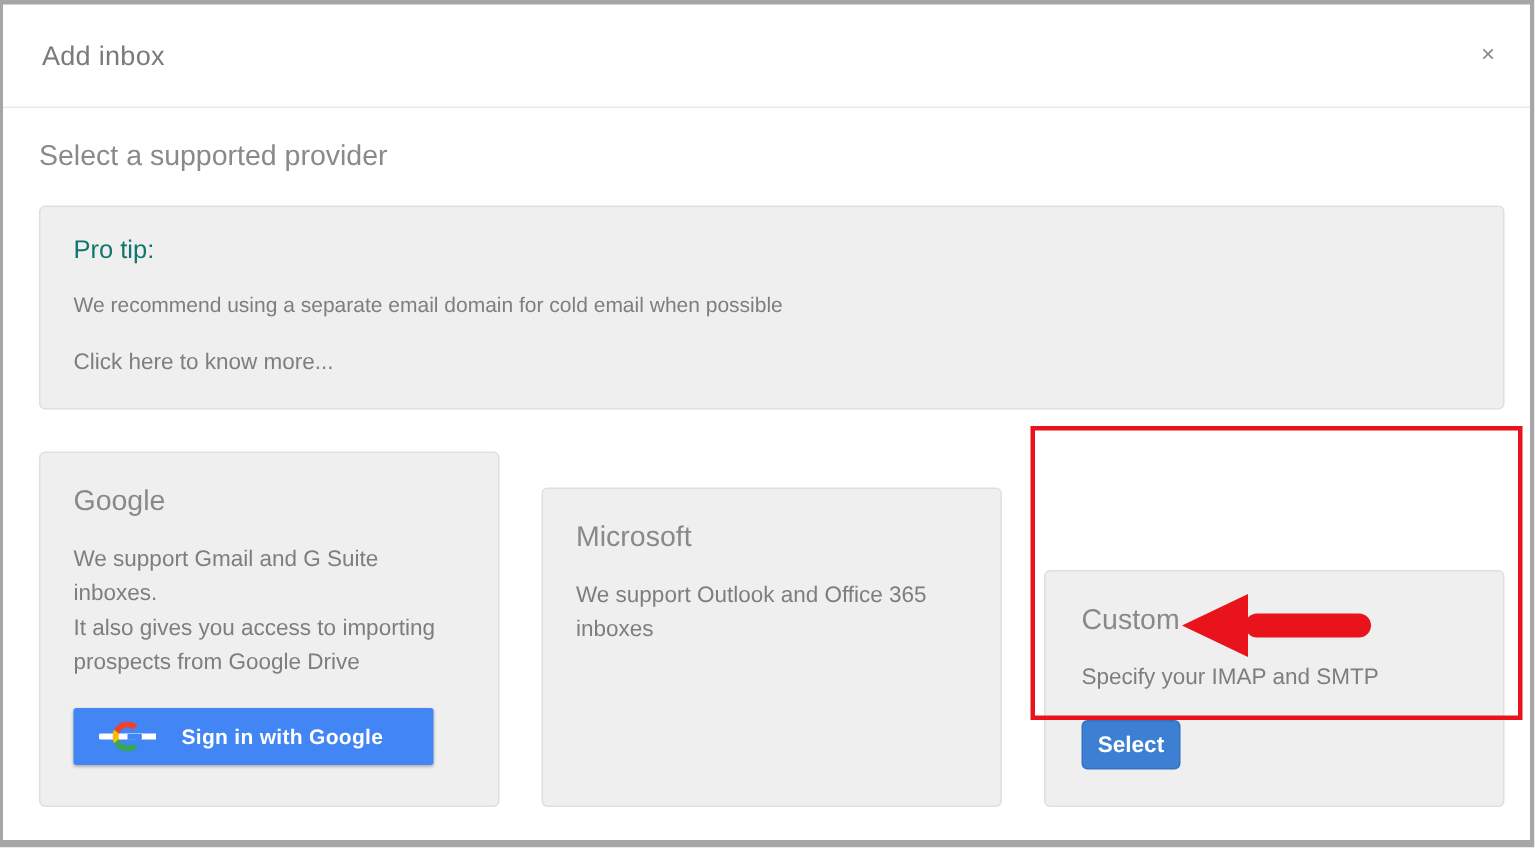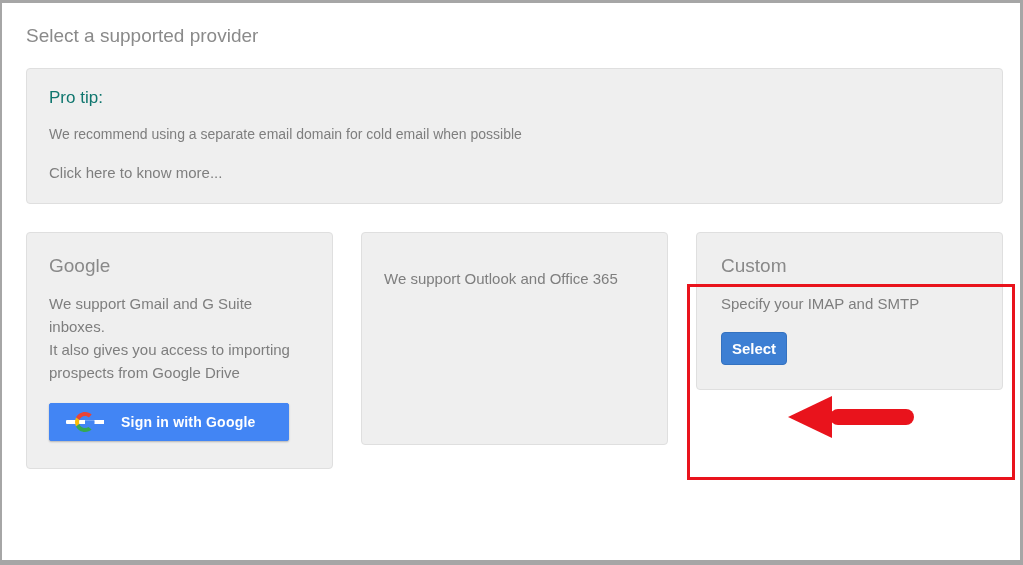--- a/index.html
+++ b/index.html
@@ -85,21 +85,21 @@
     line-height: 21px;
     color: var(--text-gray, #7e7e7e);
     cursor: pointer;
   }
 
   
   .cards {
     margin-top: 28px;
     display: flex;
     gap: 28px;
-    align-items: flex-start;
+    align-items: flex-end;
   }
   .card {
     width: 307px;
     background: var(--card-bg, #efefef);
     border: 1px solid var(--card-border, #dfdfdf);
     border-radius: 4px;
     padding: 20px 22px;
   }
   .card.google   { height: 237px; }
   .card.microsoft{ height: 213px; }
@@ -225,20 +225,24 @@
     pointer-events: none;
     z-index: 6;
   }
   .annot-arrow .arrow-shape { fill: var(--annotation-red, #E9131C); }
 </style>
 </head>
 <body>
 
 <div class="frame">
 
+  <div class="modal-header">
+    <span class="modal-title">Add inbox</span>
+    <button class="close-btn">×</button>
+  </div>
 
   <div class="modal-body">
 
     <h1 class="page-heading">Select a supported provider</h1>
 
     <div class="protip">
       <div class="protip-title">Pro tip:</div>
       <div class="protip-text">We recommend using a separate email domain for cold email when possible</div>
       <div class="protip-link">Click here to know more...</div>
     </div>
@@ -259,22 +263,24 @@
               <path class="g-blue" d="M46.98 24.55c0-1.57-.15-3.09-.38-4.55H24v9.02h12.94c-.58 2.96-2.26 5.48-4.78 7.18l7.73 6c4.51-4.18 7.09-10.36 7.09-17.65z"></path>
               <path class="g-yellow" d="M10.53 28.59c-.48-1.45-.76-2.99-.76-4.59s.27-3.14.76-4.59l-7.98-6.19C.92 16.46 0 20.12 0 24c0 3.88.92 7.54 2.56 10.78l7.97-6.19z"></path>
               <path class="g-green" d="M24 48c6.48 0 11.93-2.13 15.89-5.81l-7.73-6c-2.15 1.45-4.92 2.3-8.16 2.3-6.26 0-11.57-4.22-13.47-9.91l-7.98 6.19C6.51 42.62 14.62 48 24 48z"></path>
             </svg>
           </span>
           <span class="g-label">Sign in with Google</span>
         </button>
       </div>
 
       <div class="card microsoft">
+        <div class="card-title">Microsoft</div>
         <div class="card-desc">
           <div class="desc-line">We support Outlook and Office 365</div>
+          <div class="desc-line">inboxes</div>
         </div>
       </div>
 
       <div class="card custom">
         <div class="card-title">Custom</div>
         <div class="card-desc">
           <div class="desc-line">Specify your IMAP and SMTP</div>
         </div>
         <button class="select-btn">Select</button>
       </div>

